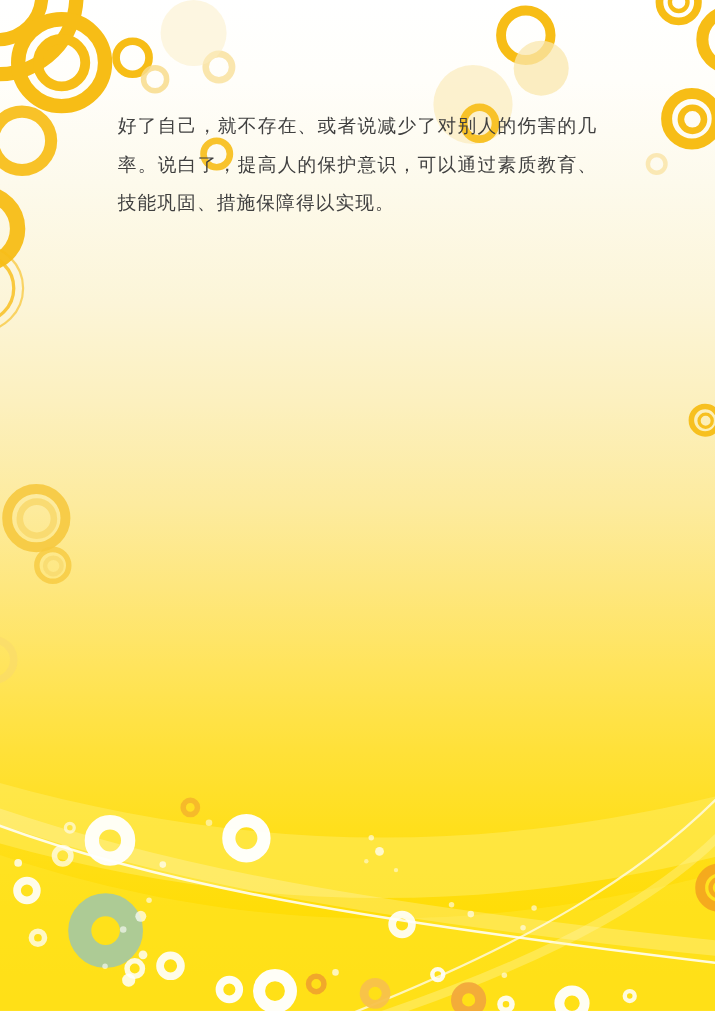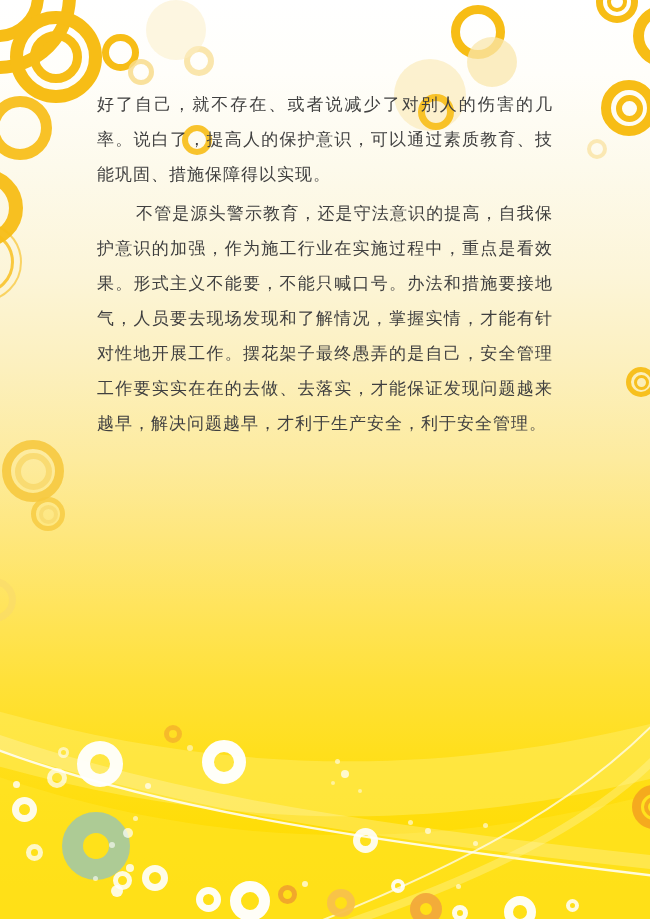--- a/index.html
+++ b/index.html
@@ -14,21 +14,21 @@
       #ffe13a 74%, #ffdf1c 82%, #ffdd08 90%, #ffda00 100%);
   }
   .decor{position:absolute;inset:0;z-index:1;pointer-events:none;}
   .circ{position:absolute;border-radius:50%;box-sizing:border-box;}
   .waves{position:absolute;left:0;bottom:0;z-index:0;pointer-events:none;}
   .content{
     position:absolute;left:93px;top:83px;width:464px;z-index:2;
     color:#404040;
   }
   p.para{
-    margin:4px;
+    margin:14px;
     font-size:17px;line-height:35px;letter-spacing:1px;
     text-align:justify;
   }
   p.para.indent{text-indent:2.3em;}
   p.author{
     margin:78px 4px 0 0;
     font-size:17px;line-height:24px;letter-spacing:2.5px;
     text-align:right;
   }
 </style>
@@ -115,16 +115,15 @@
       <div class="circ" style="left: 407.5px; top: 819.5px; width: 5px; height: 5px; background: rgb(255, 255, 255); opacity: 0.6;"></div>
       <div class="circ" style="left: 425px; top: 828px; width: 6px; height: 6px; background: rgb(255, 255, 255); opacity: 0.65;"></div>
       <div class="circ" style="left: 472.5px; top: 840.5px; width: 5px; height: 5px; background: rgb(255, 255, 255); opacity: 0.6;"></div>
       <div class="circ" style="left: 482.5px; top: 822.5px; width: 5px; height: 5px; background: rgb(255, 255, 255); opacity: 0.6;"></div>
       <div class="circ" style="left: 455.5px; top: 883.5px; width: 5px; height: 5px; background: rgb(255, 255, 255); opacity: 0.6;"></div>
       <div class="circ" style="left: 187px; top: 745px; width: 6px; height: 6px; background: rgb(255, 255, 255); opacity: 0.5;"></div>
     </div>
 
   <div class="content">
     <p class="para">好了自己，就不存在、或者说减少了对别人的伤害的几率。说白了，提高人的保护意识，可以通过素质教育、技能巩固、措施保障得以实现。</p>
-    <p class="para indent">不管是源头警示教育，还是守法意识的提高，自我保护意识的加强，作为施工行业在实施过程中，重点是看效果。形式主义不能要，不能只喊口号。办法和措施要接地气，人员要去现场发现和了解情况，掌握实情，才能有针对性地开展工作。摆花架子最终愚弄的是自己，安全管理工作要实实在在的去做、去落实，才能保证发现问题越来越早，解决问题越早，才利于生产安全，利于安全管理。</p>
   </div>
 
 </div>
 
 </body></html>

